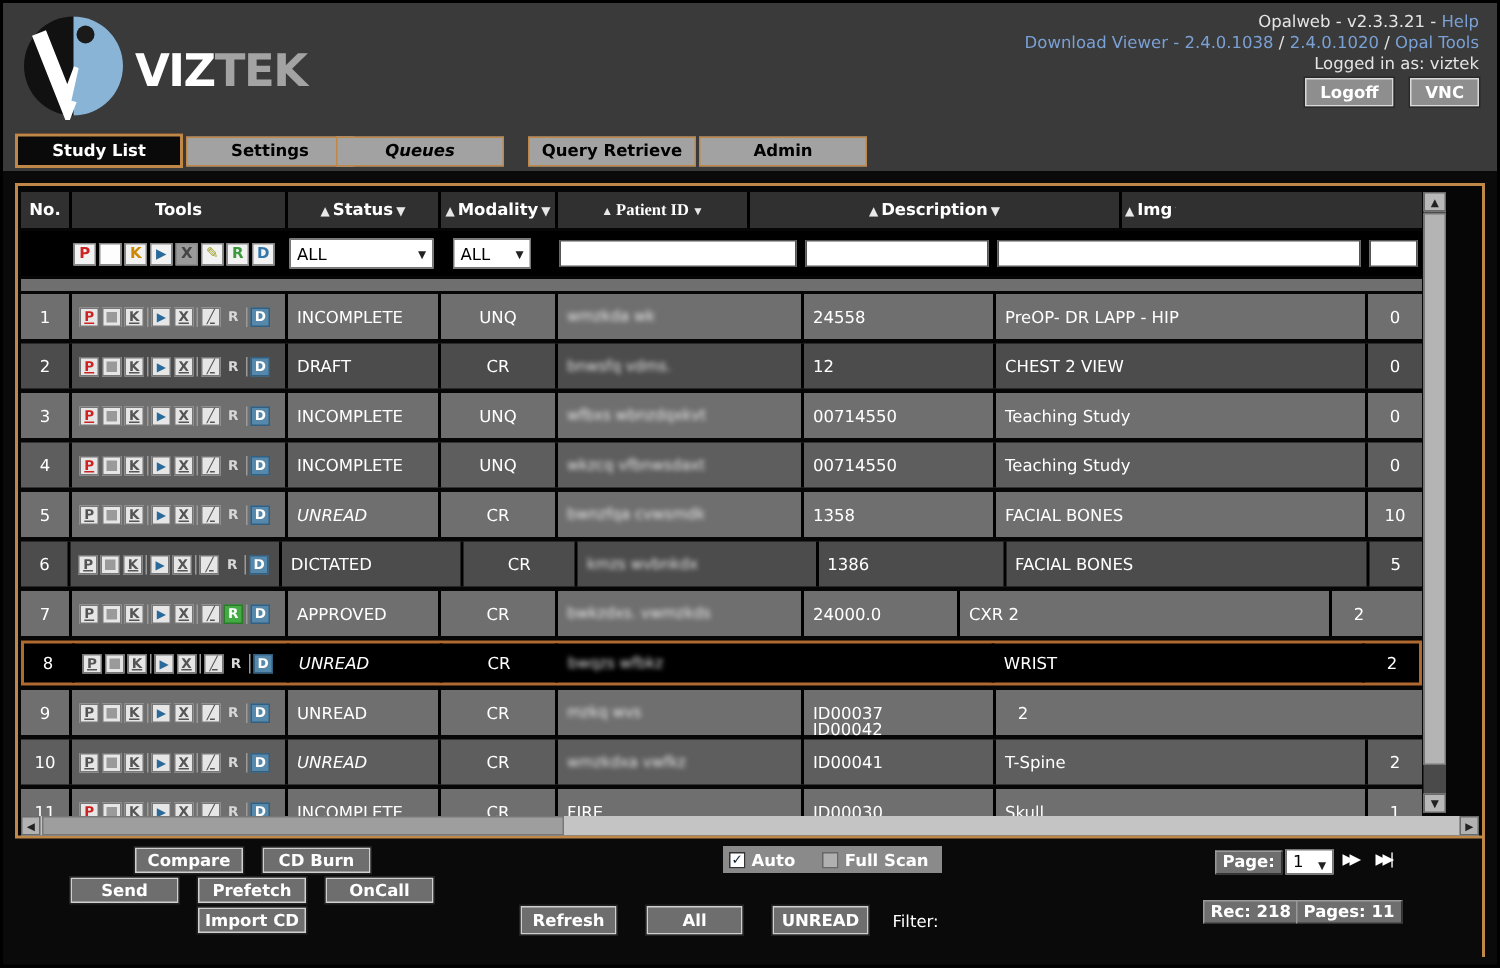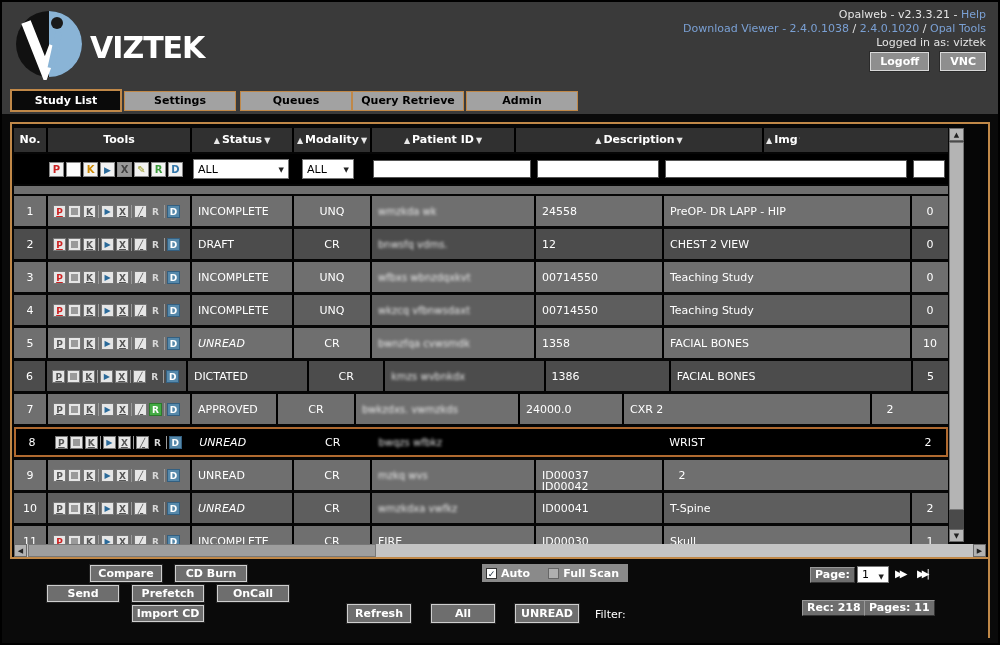--- a/index.html
+++ b/index.html
@@ -3,21 +3,21 @@
 <meta charset="utf-8">
 <style>
   * { margin:0; padding:0; box-sizing:border-box; }
   body { background:#000; font-family:"DejaVu Sans", "Liberation Sans", sans-serif; }
   .page { position:relative; width:1000px; height:645px; background:#0a0a0a; overflow:hidden; border:2px solid #000; }
 
   
   .topband { position:absolute; left:0; top:0; width:996px; height:112px; background:#3a3a3a; }
   .logo { position:absolute; left:10px; top:6px; width:230px; height:72px; }
   .brandtext { position:absolute; left:78px; top:22px; font-size:30px; font-weight:bold; letter-spacing:-1px; }
-  .brandtext .viz { color:#fff; } .brandtext .tek { color:#ffffff; }
+  .brandtext .viz { color:#fff; } .brandtext .tek { color:#a3a3a3; }
   .topinfo { position:absolute; right:12px; top:6px; text-align:right; font-size:11px; color:#e4e4e4; line-height:14px; }
   .topinfo a { color:#7aa0d4; text-decoration:none; }
   .topbtns { position:absolute; right:12px; top:48px; }
   .gbtn { display:inline-block; background:#8e8e8e; border:1px solid #d8d8d8; outline:1px solid #2a2a2a;
           color:#fff; font-weight:bold; font-size:11px; padding:2px 9px; margin-left:6px; cursor:pointer; }
 
   
   .tabs { position:absolute; left:8px; top:87px; height:25px; }
   .tab { position:absolute; top:2px; height:20px; width:112px; background:#a2a2a2; border:1px solid #c08848;
          color:#000; font-size:11px; font-weight:bold; text-align:center; line-height:18px; cursor:pointer; }
@@ -129,32 +129,32 @@
     </div>
     <div class="topbtns">
       <span class="gbtn">Logoff</span>
       <span class="gbtn">VNC</span>
     </div>
   </div>
 
   <div class="tabs" id="tabs">
       <div class="tab active" style="left: 0px;">Study List</div>
       <div class="tab" style="left: 114px;">Settings</div>
-      <div class="tab" style="left: 230px;">Queues</div>
+      <div class="tab" style="left: 214px; font-style: italic;">Queues</div>
       <div class="tab" style="left: 342px;">Query Retrieve</div>
       <div class="tab" style="left: 456px;">Admin</div>
     </div>
 
   <div class="tablebox">
     <div class="thead" id="thead">
         <div class="hcell" style="width: 32px;"><span>No.</span></div>
         <div class="hcell" style="width: 144px;"><span>Tools</span></div>
         <div class="hcell" style="width: 102px;"><span class="sortarrow">▲</span><span>Status</span><span class="sortarrow">▼</span></div>
         <div class="hcell" style="width: 78px;"><span class="sortarrow">▲</span><span>Modality</span><span class="sortarrow">▼</span></div>
-        <div class="hcell" style="width: 144px;"><span class="sortarrow">▲</span><span>Patient ID</span><span class="sortarrow">▼</span></div>
+        <div class="hcell" style="width: 128px; font-family: Liberation Serif, serif;"><span class="sortarrow">▲</span><span>Patient ID</span><span class="sortarrow">▼</span></div>
         <div class="hcell" style="width: 248px;"><span class="sortarrow">▲</span><span>Description</span><span class="sortarrow">▼</span></div>
         <div class="hcell" style="width: 38px;"><span class="sortarrow">▲</span><span>Img</span><span class="sortarrow">▼</span></div>
       </div>
     <div class="tfilter" id="tfilter">
         <div class="fcell" style="width: 32px;"></div>
         <div class="fcell" style="width: 144px; padding-left: 3px;">
           <div class="ficon p">P</div>
           <div class="ficon cb"></div>
           <div class="ficon k">K</div>
           <div class="ficon play">▶</div>
@@ -340,21 +340,21 @@
             <span class="ticon k">K</span>
             <span class="tsep"></span>
             <span class="ticon play">▶</span>
             <span class="ticon x">X</span>
             <span class="tsep"></span>
             <span class="ticon edit">╱</span>
             <span class="ticon r green">R</span>
             <span class="tsep"></span>
             <span class="ticon d">D</span>
           </div>
-          <div class="tcell tc-pad" style="width: 86px;">APPROVED</div>
+          <div class="tcell tc-pad" style="width: 102px;">APPROVED</div>
           <div class="tcell tc-center" style="width: 78px;">CR</div>
           <div class="tcell tc-pad" style="width: 164px;">
             <span class="blurname">bwkzdxs. vwmzkds</span>
           </div>
           <div class="tcell tc-pad" style="width: 104px;">24000.0</div>
           <div class="tcell tc-pad" style="width: 248px;">CXR 2</div>
           <div class="tcell tc-center" style="width: 38px;">2</div>
         </div>
         <div class="trow sel">
           <div class="tcell tc-center" style="width: 32px;">8</div>

